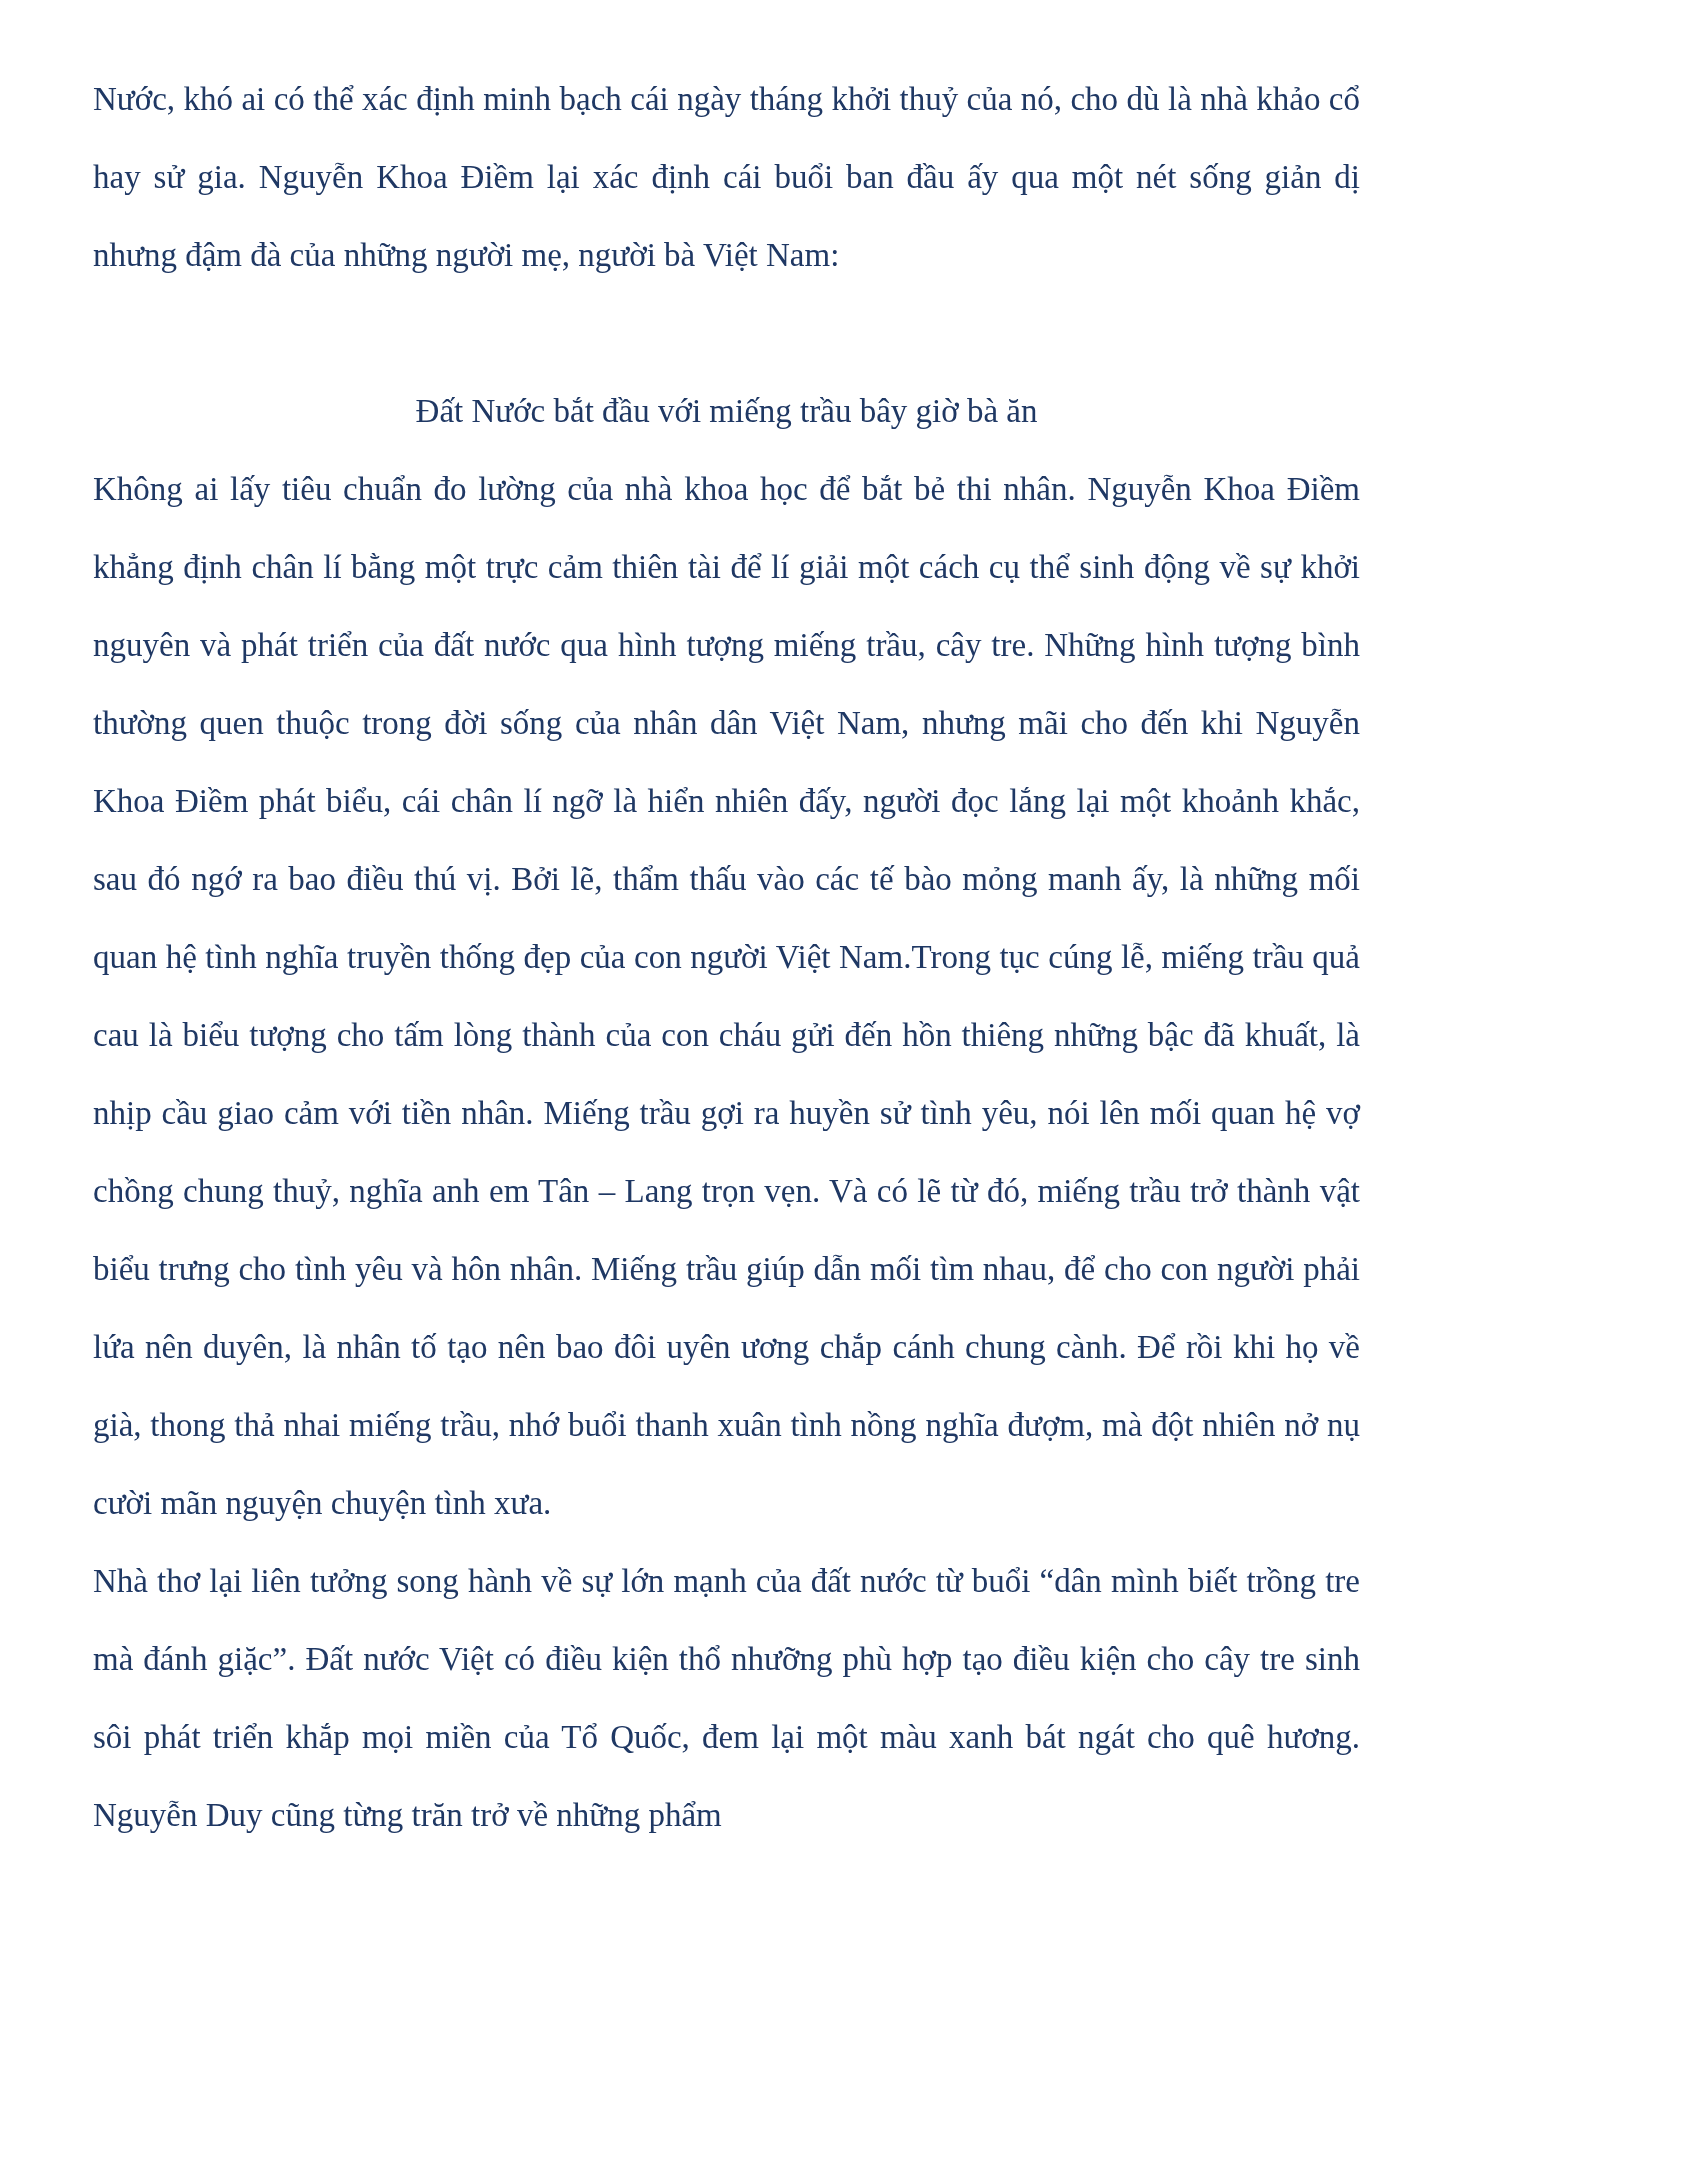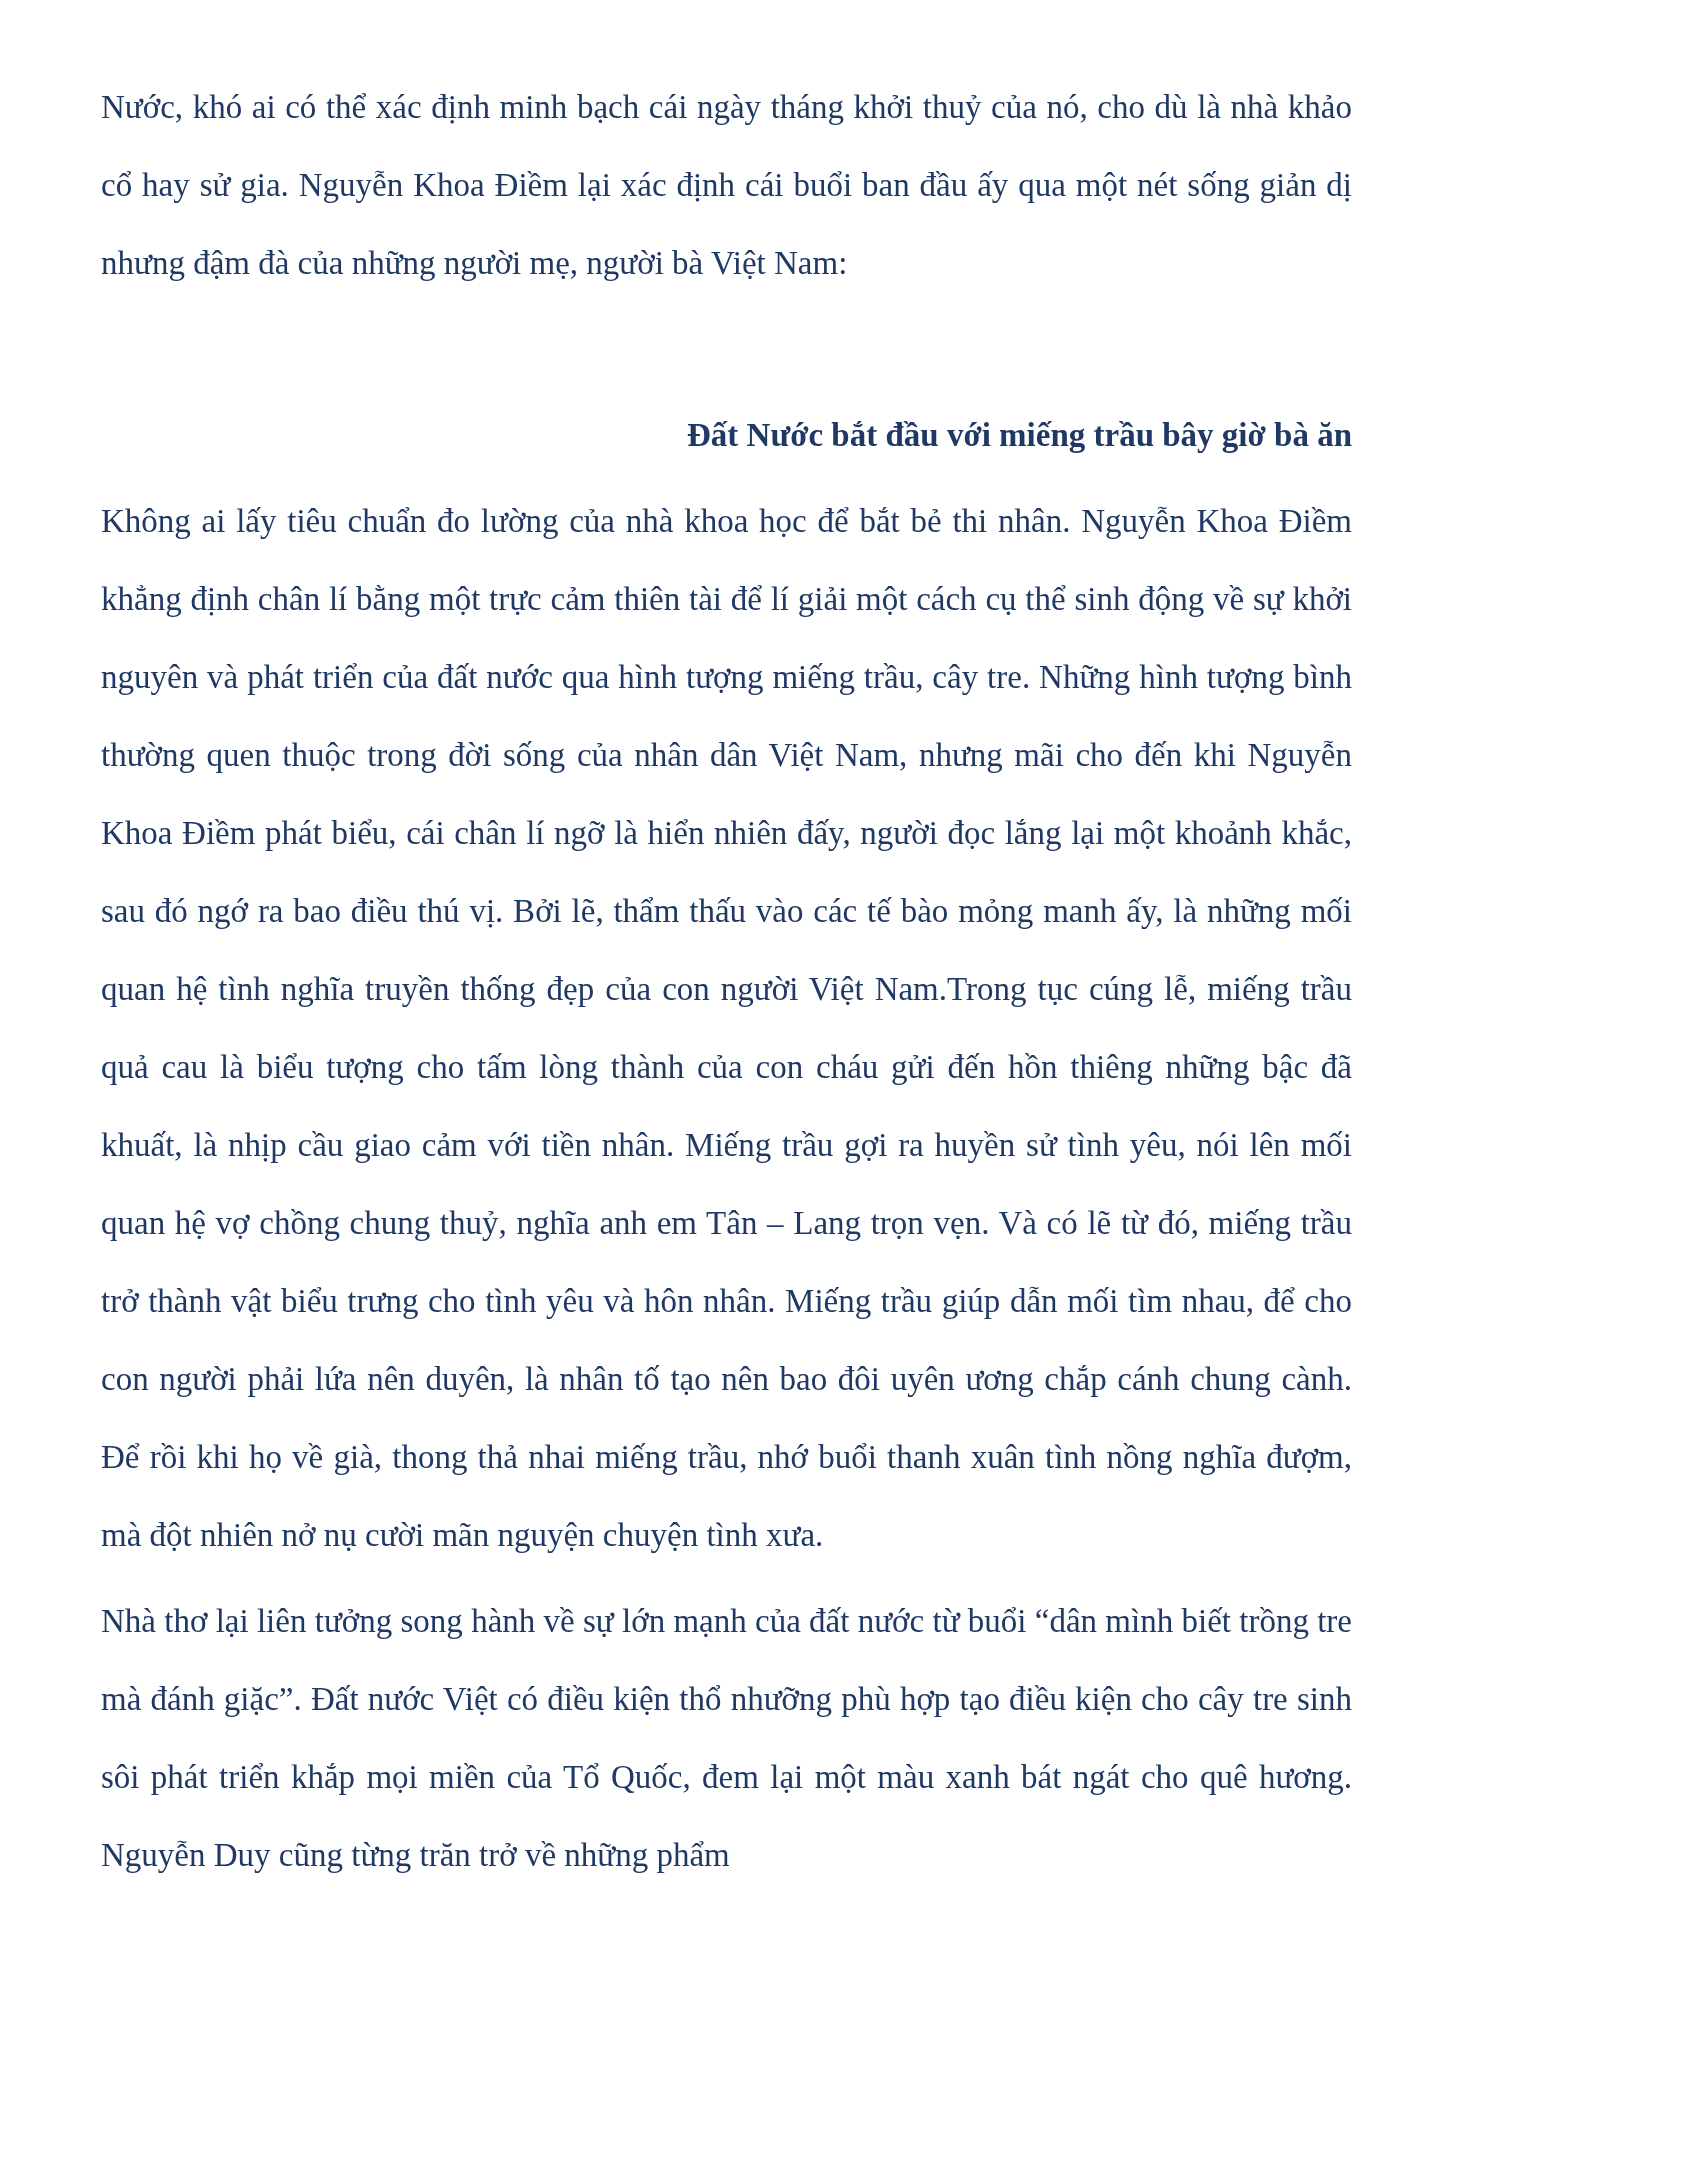--- a/index.html
+++ b/index.html
@@ -19,29 +19,28 @@
   .text-block {
     position: absolute;
     left: 93px;
     top: 60px;
     width: 1267px;
     font-size: 33px;
     line-height: 78px;
     color: #1f3864;
   }
   .text-block p {
-    margin: 8px;
+    margin: 0;
     padding: 0;
   }
   p.body-para {
     text-align: justify;
   }
   p.verse-line {
-    text-align: right;
-    font-weight: bold;
+    text-align: center;
   }
   p.blank-line {
     min-height: 78px;
   }
 </style>
 </head>
 <body>
 
 <div class="page">
   <div class="text-block" style="color: rgb(31, 56, 100);">

